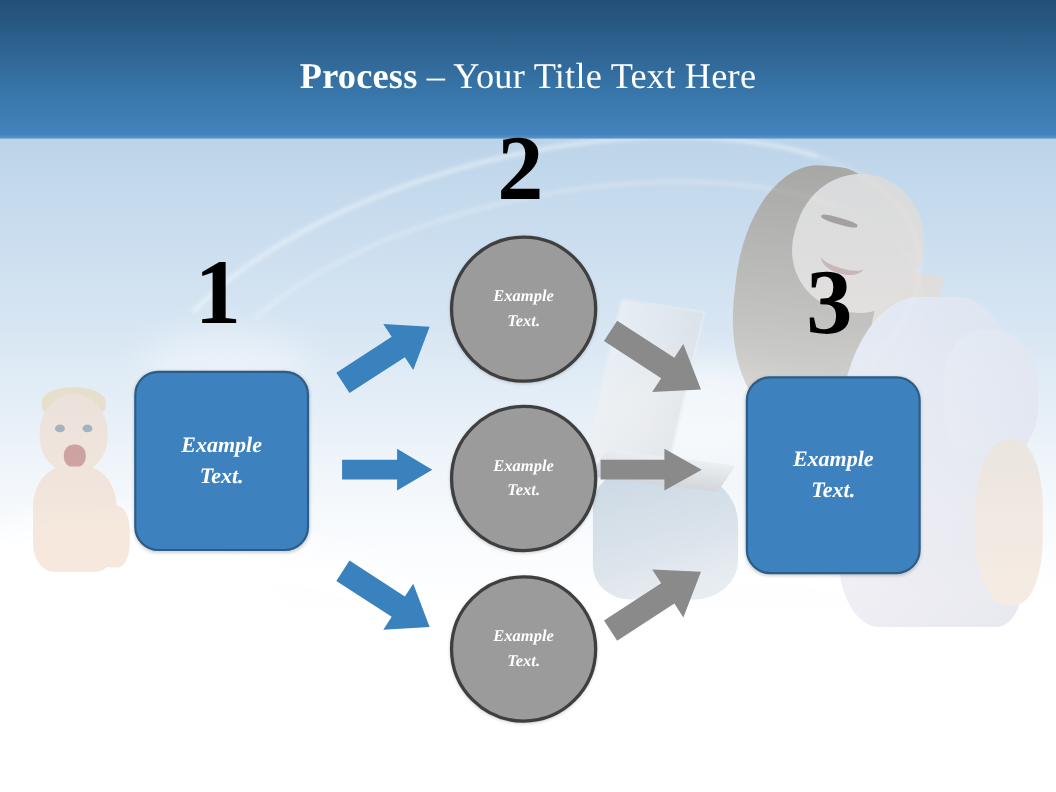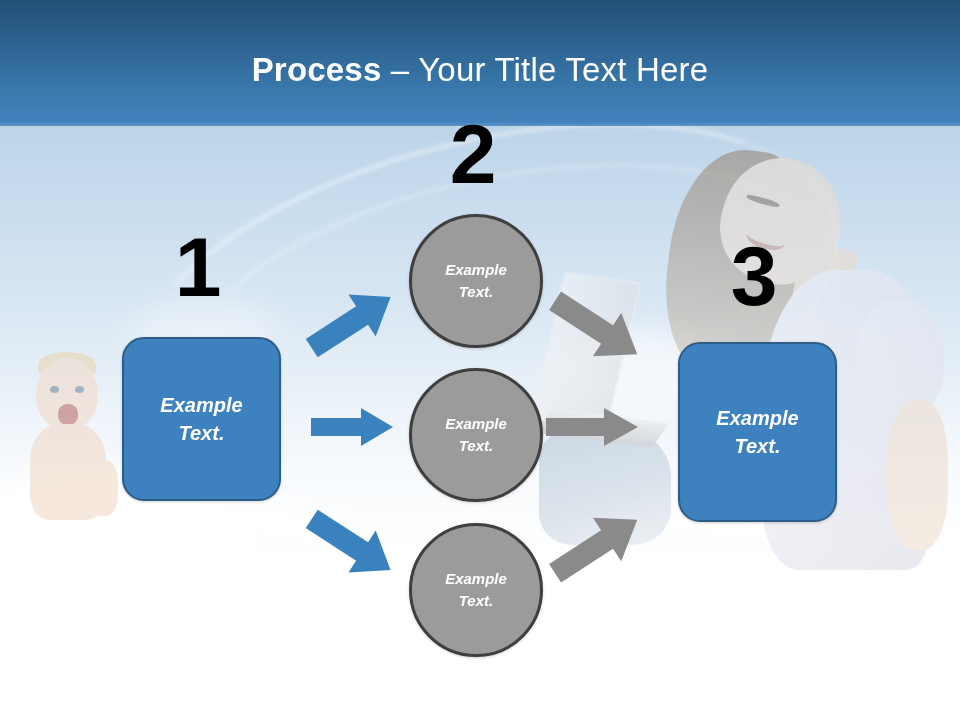--- a/index.html
+++ b/index.html
@@ -10,20 +10,21 @@
   body {
     font-family: "Liberation Sans", sans-serif;
   }
 
   #slide {
     position: relative;
     width: 960px;
     height: 720px;
     overflow: hidden;
     background: #cfe0f0;
+    font-family: Liberation Serif, serif;
   }
 
   
   .bg-sky {
     position: absolute;
     left: 0; top: 0;
     width: 960px; height: 720px;
     background:
       linear-gradient(to bottom,
         #9dc0dd 0px,

